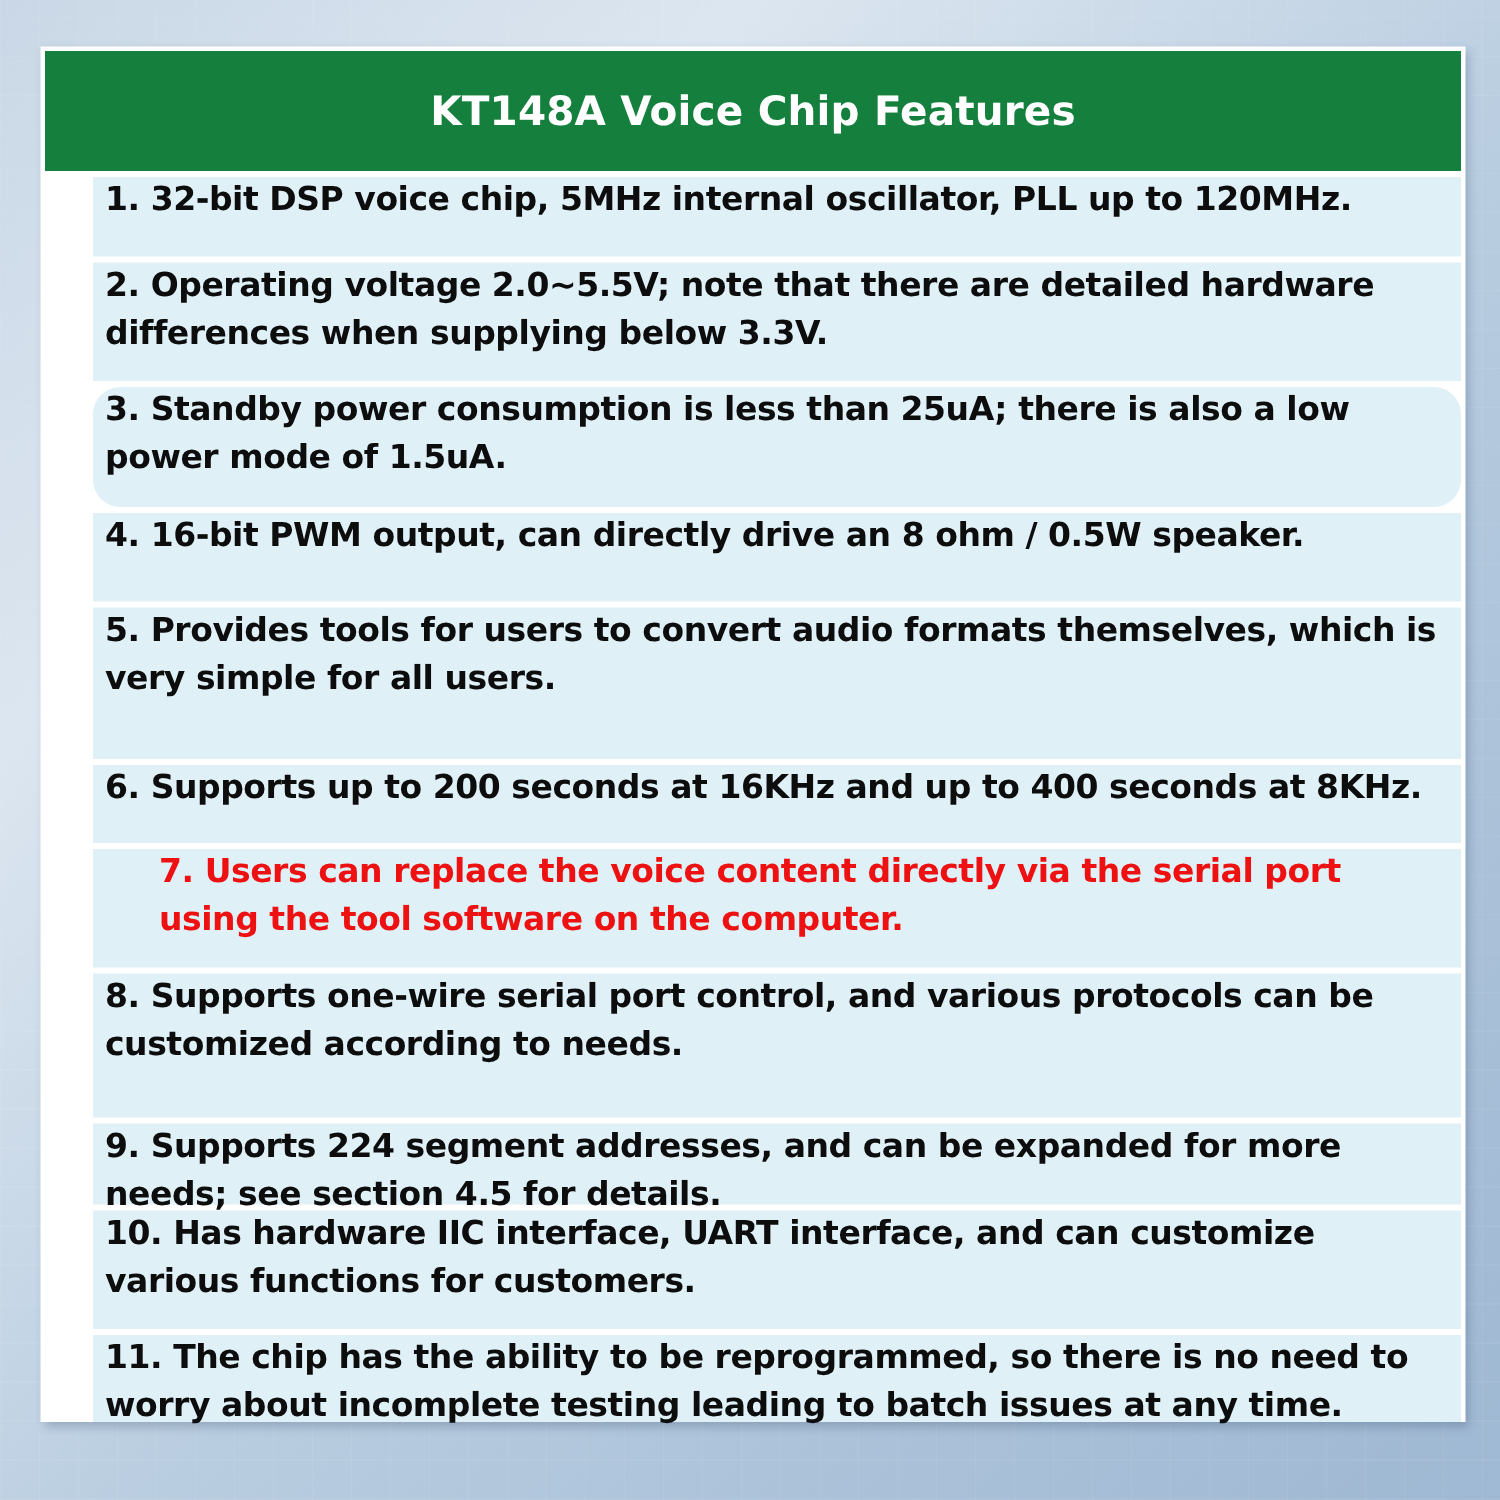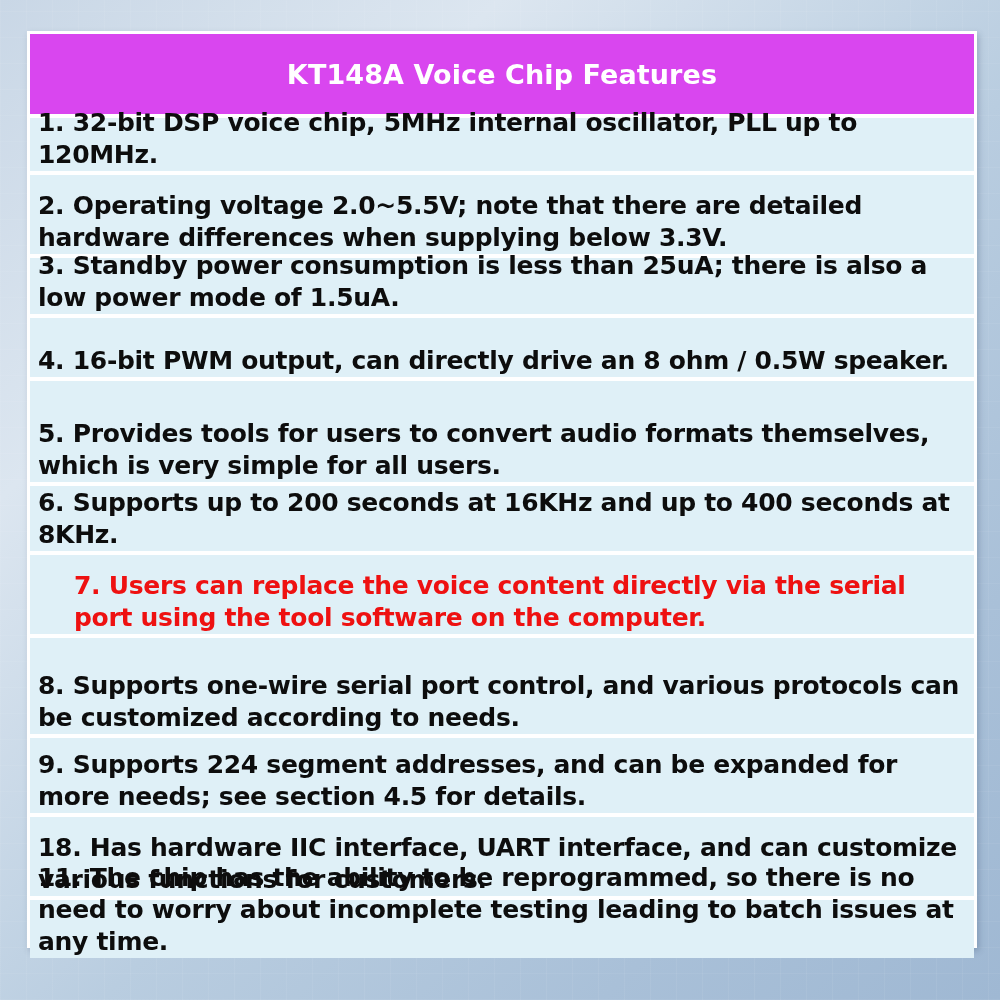--- a/index.html
+++ b/index.html
@@ -14,41 +14,42 @@
         repeating-linear-gradient(90deg, rgba(255,255,255,0.06) 0 1px, transparent 1px 26px),
         repeating-linear-gradient(0deg, rgba(255,255,255,0.05) 0 1px, transparent 1px 26px);
       pointer-events: none;
     }
     .table {
       position: absolute; left: 27px; top: 31px; width: 950px; height: 917px;
       background: #ffffff; box-sizing: border-box; padding: 3px 3px 3px 3px;
       box-shadow: 2px 3px 6px rgba(40,60,90,0.25);
     }
     .header {
-      height: 80px; background: #d946ef;
+      height: 80px; background: #15803d;
       display: flex; align-items: center; justify-content: center;
       color: #ffffff; font-weight: bold; font-size: 27px; letter-spacing: 0.1px;
     }
     .row {
       margin-top: 4px; background: #dff0f7;
       box-sizing: border-box; padding: 0 8px;
-      display: flex; align-items: flex-end;
-      font-size: 25px; font-weight: bold; color: #0d0d0d; line-height: 32px;
+      display: flex; align-items: flex-start;
+      font-size: 22px; font-weight: bold; color: #0d0d0d; line-height: 32px;
       letter-spacing: -0.3px;
+      margin-left: 32px;
     }
     .row.highlight { color: #ee1111; padding-left: 44px; }
     .r1 { height: 53px; }
     .r2 { height: 79px; }
-    .r3 { height: 56px; }
+    .r3 { height: 80px; border-radius: 18px; }
     .r4 { height: 59px; }
     .r5 { height: 101px; }
-    .r6 { height: 65px; }
+    .r6 { height: 52px; }
     .r7 { height: 79px; }
     .r8 { height: 96px; }
-    .r9 { height: 75px; }
+    .r9 { height: 54px; }
     .r10 { height: 79px; }
     .r11 { height: 58px; }
     .row span { display: block; }
   </style>
 </head>
 <body>
 
 <div class="bg-pattern"></div>
 
 <div class="table">
@@ -76,18 +77,18 @@
   <div class="row r7 highlight">
       <span>7. Users can replace the voice content directly via the serial port using the tool software on the computer.</span>
     </div>
   <div class="row r8">
       <span>8. Supports one-wire serial port control, and various protocols can be customized according to needs.</span>
     </div>
   <div class="row r9">
       <span>9. Supports 224 segment addresses, and can be expanded for more needs; see section 4.5 for details.</span>
     </div>
   <div class="row r10">
-      <span>18. Has hardware IIC interface, UART interface, and can customize various functions for customers.</span>
+      <span>10. Has hardware IIC interface, UART interface, and can customize various functions for customers.</span>
     </div>
   <div class="row r11">
       <span>11. The chip has the ability to be reprogrammed, so there is no need to worry about incomplete testing leading to batch issues at any time.</span>
     </div>
 </div>
 
 </body></html>

